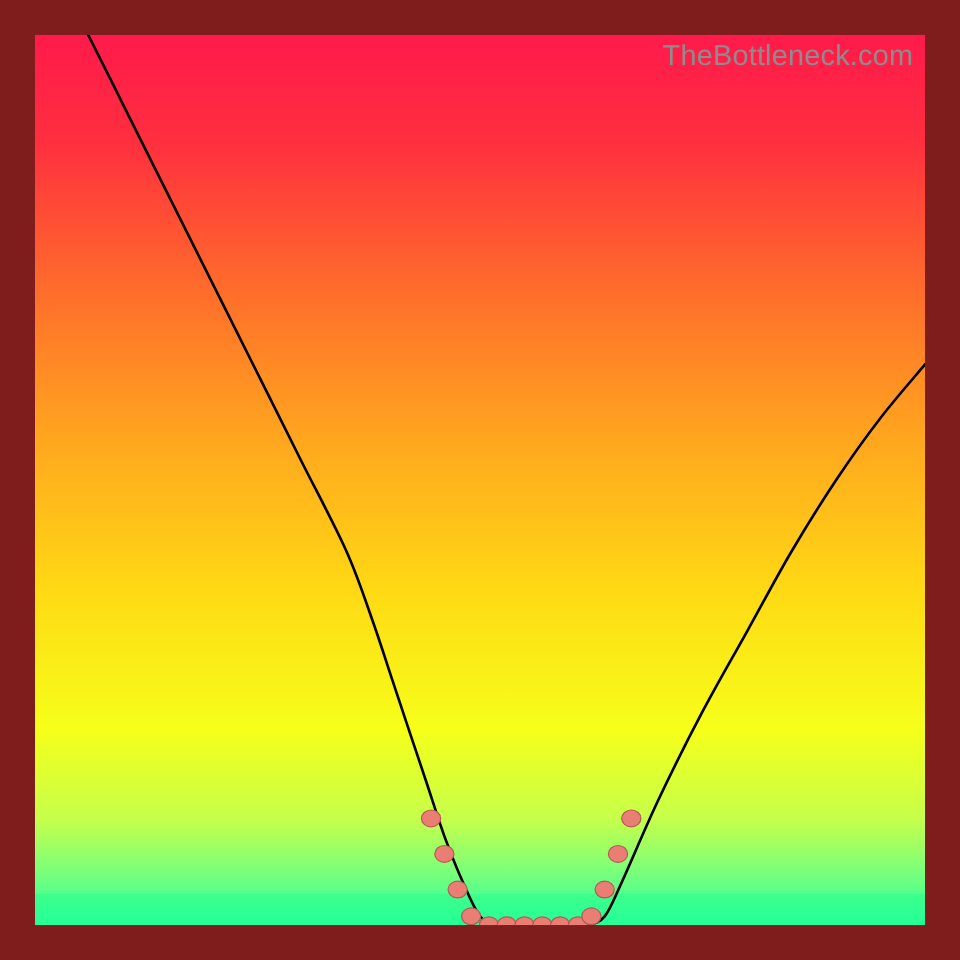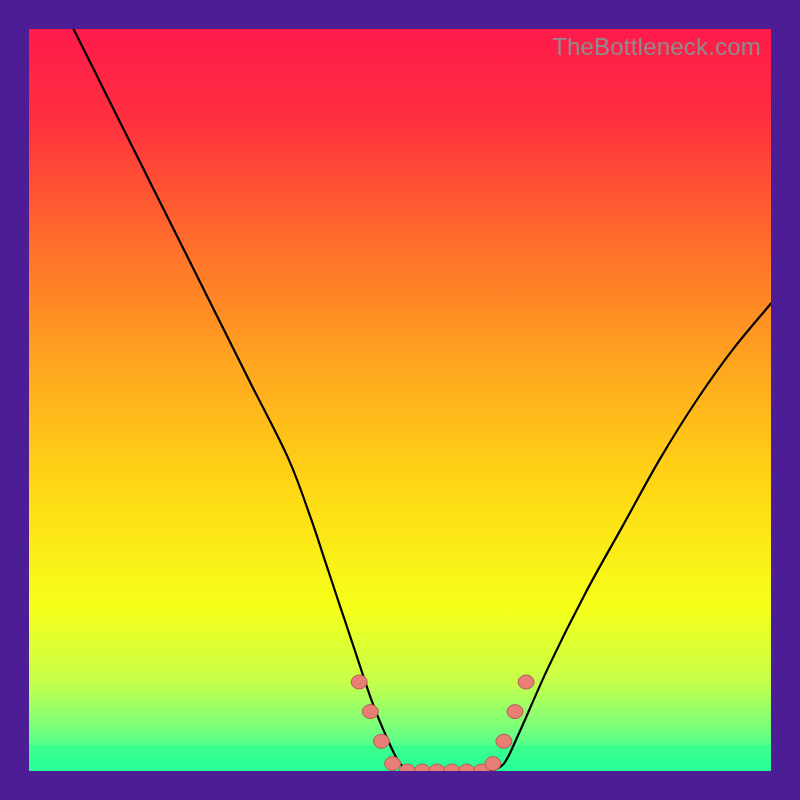--- a/index.html
+++ b/index.html
@@ -7,21 +7,21 @@
     padding: 0;
     width: 800px;
     height: 800px;
     overflow: hidden;
     background: #000;
     font-family: Arial, Helvetica, sans-serif;
   }
   .frame {
     position: absolute;
     inset: 0;
-    background: #4c1d95;
+    background: #7f1d1d;
     padding-left: 36px;
   }
   .plot {
     position: absolute;
     left: 29px;
     top: 29px;
     width: 742px;
     height: 742px;
     overflow: hidden;
   }

